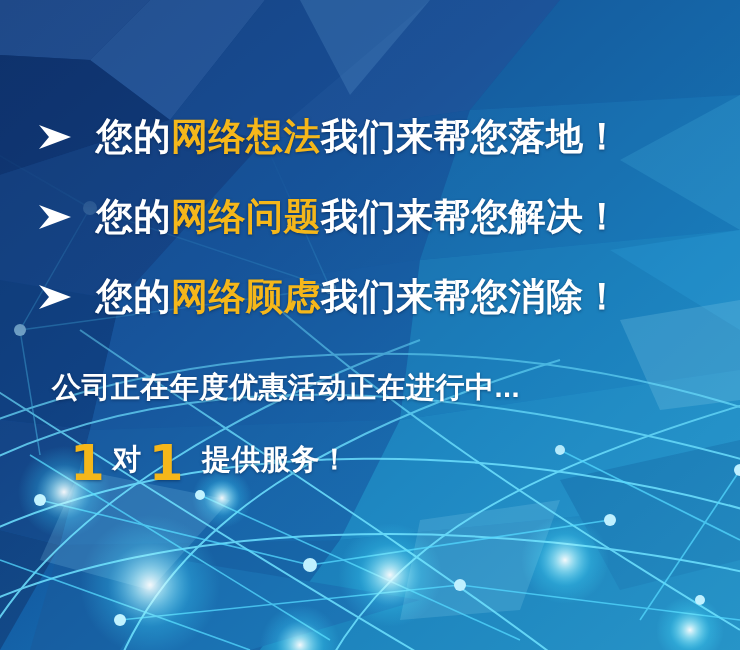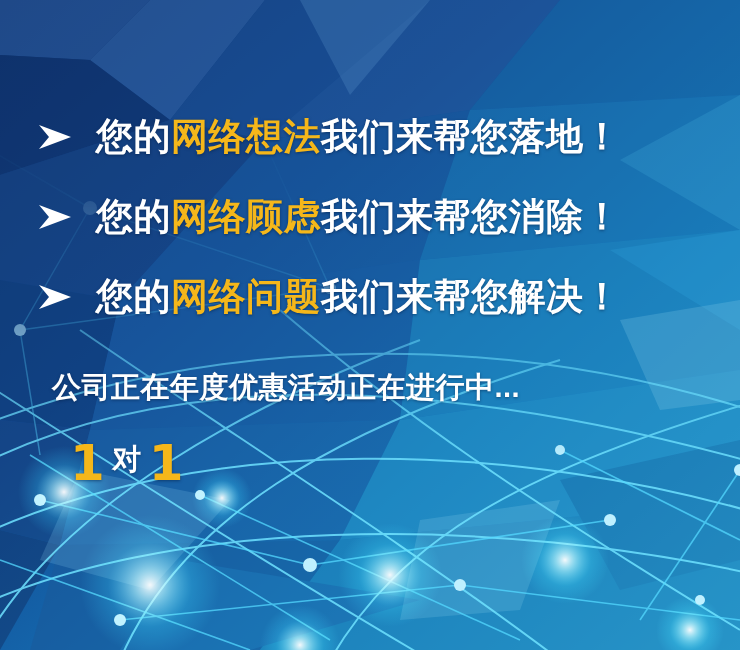--- a/index.html
+++ b/index.html
@@ -246,39 +246,40 @@
         <svg class="bullet-arrow" viewBox="0 0 34 26">
           <path d="M1 1 L33 13 L1 25 L11 13 Z" fill="#ffffff"></path>
         </svg>
         <span class="headline-text"><span>您的</span><span class="hl-accent">网络想法</span><span>我们来帮您落地！</span></span>
       </li>
 
       <li class="headline">
         <svg class="bullet-arrow" viewBox="0 0 34 26">
           <path d="M1 1 L33 13 L1 25 L11 13 Z" fill="#ffffff"></path>
         </svg>
-        <span class="headline-text"><span>您的</span><span class="hl-accent">网络顾虑</span><span>我们来帮您消除！</span></span>
+        <span class="headline-text"><span>您的</span><span class="hl-accent">网络问题</span><span>我们来帮您解决！</span></span>
       </li>
 
       <li class="headline">
         <svg class="bullet-arrow" viewBox="0 0 34 26">
           <path d="M1 1 L33 13 L1 25 L11 13 Z" fill="#ffffff"></path>
         </svg>
-        <span class="headline-text"><span>您的</span><span class="hl-accent">网络问题</span><span>我们来帮您解决！</span></span>
+        <span class="headline-text"><span>您的</span><span class="hl-accent">网络顾虑</span><span>我们来帮您消除！</span></span>
       </li>
 
     </ul>
 
     <ul class="subline-list">
       <li class="subline">
         <span>公司正在年度优惠活动正在进行中...</span>
       </li>
       <li class="subline">
           <span class="sp"></span>
           <span class="num">1</span>
           <span>对</span>
           <span class="num">1</span>
           <span class="sp"></span>
+          <span>提供服务！</span>
       </li>
     </ul>
 
   </div>
 </div>
 
 </body></html>

